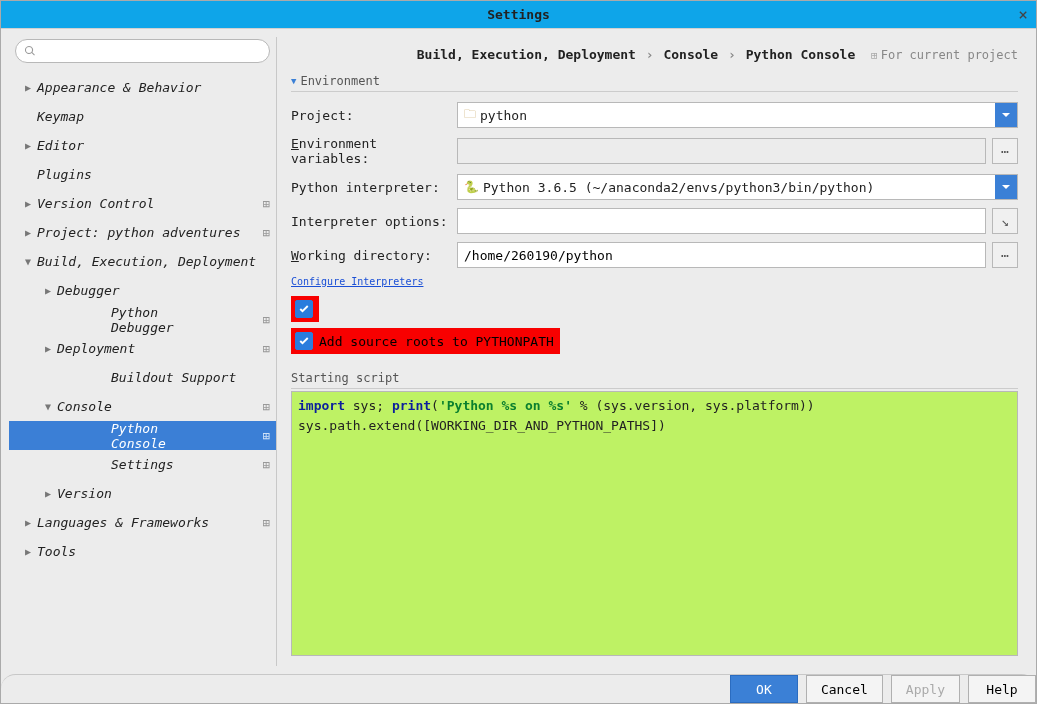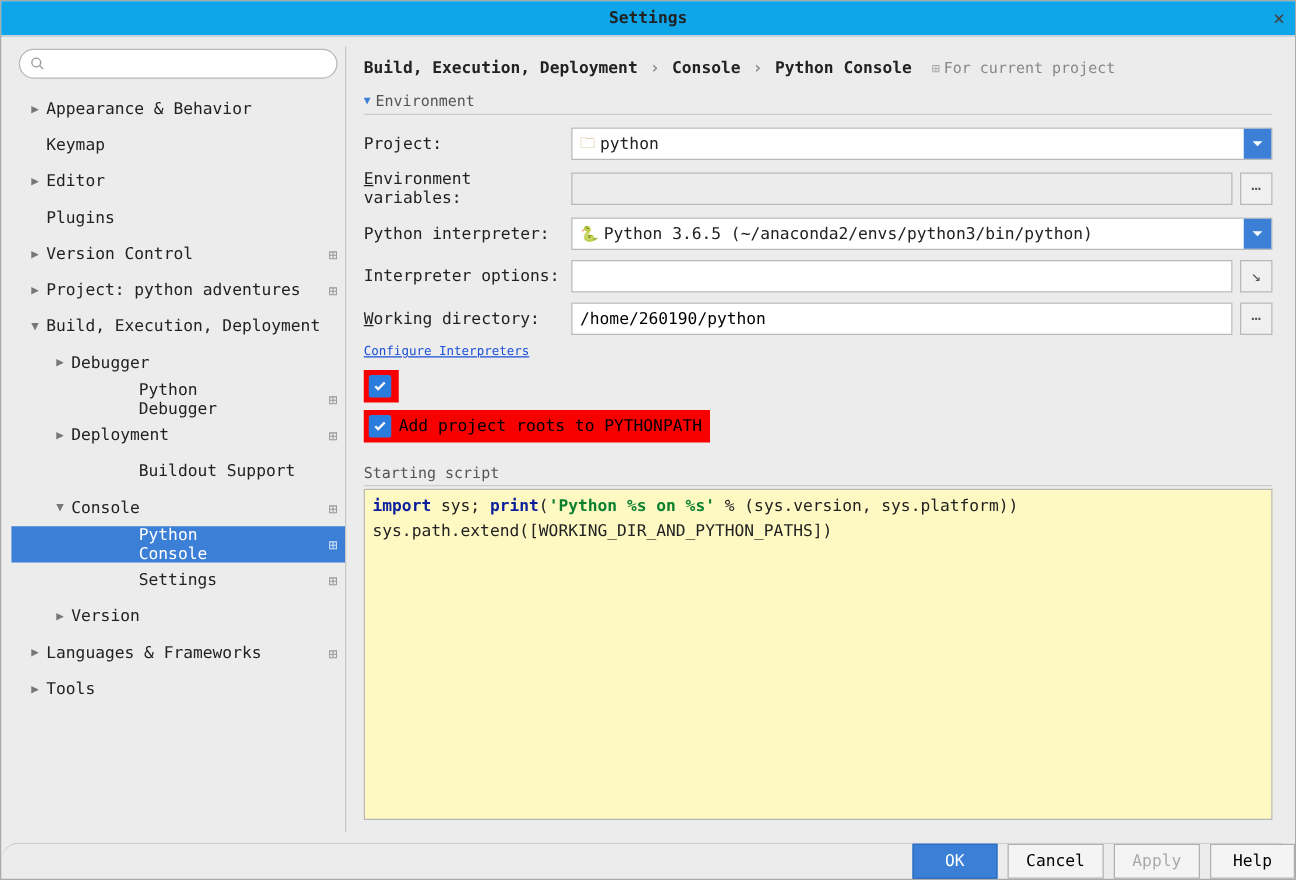--- a/index.html
+++ b/index.html
@@ -68,38 +68,39 @@
 .tree-row {
   display: flex;
   align-items: center;
   height: 29px;
   padding-right: 6px;
   cursor: pointer;
 }
 .tree-row.selected { background: #3b7fd6; color: #fff; }
 .tree-row .arrow { width: 10px; display: inline-block; text-align: center; color: #777; font-size: 10px; margin-right: 4px;}
 .tree-row .arrow.open { color: #777; }
-.tree-row .label { flex: 1; }
+.tree-row .label { flex: 1; font-style: italic; }
 .tree-row .badge { color: #999; font-size: 12px; margin-left: 4px;}
 .tree-row.selected .badge { color: #cde0f7; }
 .indent1 { padding-left: 14px; }
 .indent2 { padding-left: 34px; }
 .indent3 { padding-left: 48px; gap: 40px; }
 .main {
   flex: 1;
   padding: 4px 10px 10px 14px;
   display: flex;
   flex-direction: column;
   min-width: 0;
 }
 .breadcrumb {
   font-size: 13px;
   font-weight: bold;
   color: #222;
   padding: 6px 0 12px 0;
+  text-align: right;
 }
 .breadcrumb .sep { color: #888; margin: 0 2px; }
 .breadcrumb .project-badge { font-weight: normal; color: #888; font-size: 12px; margin-left: 8px; }
 .breadcrumb .project-badge::before { content: "⊞"; margin-right: 3px; color: #aaa; font-size: 11px; }
 .section-header {
   font-size: 12px;
   color: #555;
   border-bottom: 1px solid #ccc;
   padding-bottom: 3px;
   margin-bottom: 10px;
@@ -163,21 +164,21 @@
 .section-header2 {
   font-size: 12px;
   color: #555;
   border-bottom: 1px solid #ccc;
   margin-top: 14px;
   padding-bottom: 3px;
   margin-bottom: 2px;
 }
 .codebox {
   border: 1px solid #b8b8b8;
-  background: #fef9c3;
+  background: #bef264;
   font-family: "DejaVu Sans Mono", monospace;
   font-size: 13px;
   padding: 4px 6px;
   flex: 1;
   min-height: 145px;
   white-space: pre;
   line-height: 1.5;
   color: #222;
 }
 .kw { color: #0b1f9c; font-weight: bold; }
@@ -366,21 +367,21 @@
             </span>
         </div>
       </div>
       <div class="checkrow">
         <div class="hl">
           <span class="cb">
               <svg viewBox="0 0 16 16">
                 <path d="M3 8l3 3 7-7"></path>
               </svg>
             </span>
-          <span style="margin-left:6px;">Add project roots to PYTHONPATH</span>
+          <span style="margin-left:6px;">Add source roots to PYTHONPATH</span>
         </div>
       </div>
 
       <div class="section-header2">Starting script</div>
       <div class="codebox"><span class="kw">import</span><span> sys; </span><span class="fn">print</span><span>(</span><span class="str">'Python %s on %s'</span><span> % (sys.version, sys.platform))</span>
 <span>sys.path.extend([WORKING_DIR_AND_PYTHON_PATHS])</span></div>
     </div>
   </div>
 
   <div class="footer">

